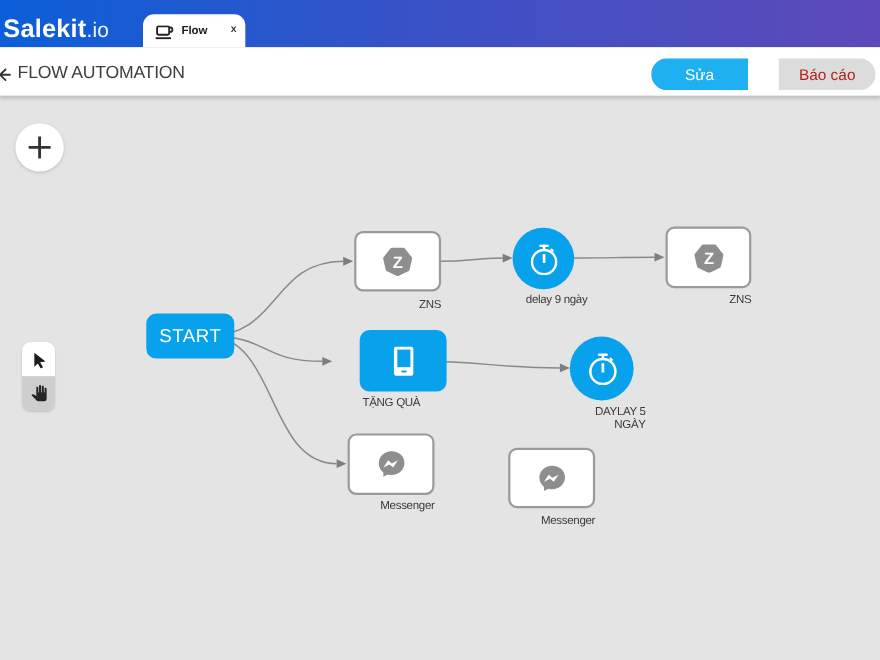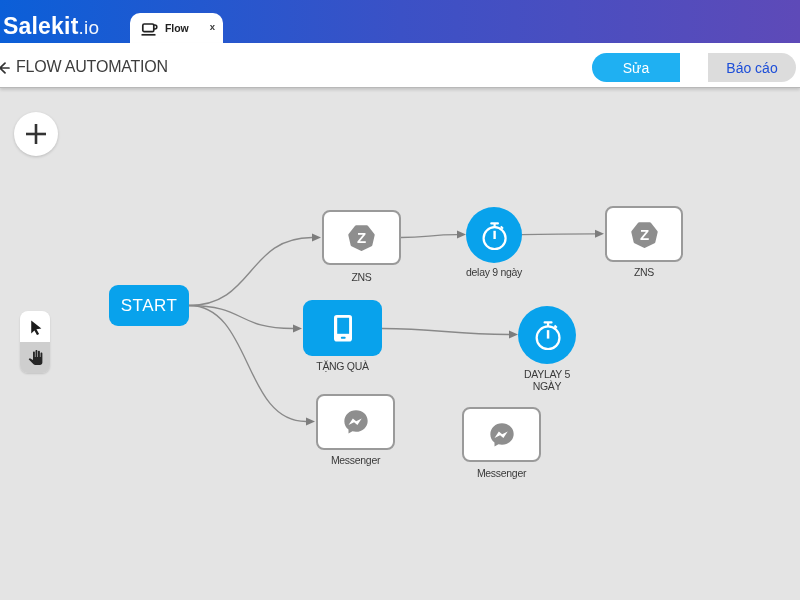--- a/index.html
+++ b/index.html
@@ -16,35 +16,35 @@
 #tab .ticon { margin-left:11px; flex-shrink:0; }
 #tab .ttext { margin-left:7px; font-size:10.5px; font-weight:700; color:#202020; letter-spacing:-0.1px; }
 #tab .tclose { position:absolute; right:8px; top:8px; font-size:9.5px; color:#3a3a3a; font-weight:700; }
 
 
 #bar2 { position:absolute; left:0; top:43px; width:800px; height:45px; background:#fff; border-bottom:1px solid #b8b8b8; box-shadow:0 2px 3px rgba(0,0,0,0.14); z-index:5;text-align:center; }
 #backarrow { position:absolute; left:-1px; top:18px; }
 #title { position:absolute; left:16px; top:14px; font-size:16px; color:#3d3d3d; line-height:20px; letter-spacing:-0.2px; }
 #seg { position:absolute; right:4px; top:10px; width:204px; height:29px; border-radius:15px; overflow:hidden; display:flex;gap:28px; }
 #seg .s1 { width:102px; height:29px; background:#1fb0f2; color:#fff; font-size:14px; display:flex; align-items:center; justify-content:center; }
-#seg .s2 { width:102px; height:29px; background:#dcdcdc; color:#1d4ed8; font-size:14px; display:flex; align-items:center; justify-content:center; }
+#seg .s2 { width:102px; height:29px; background:#dcdcdc; color:#b91c1c; font-size:14px; display:flex; align-items:center; justify-content:center; }
 
 
 #canvas { position:absolute; left:0; top:88px; width:800px; height:512px; background:#e4e4e4; }
 #plusbtn { position:absolute; left:14px; top:24px; width:44px; height:44px; border-radius:50%; background:#fff;
   box-shadow:0 1px 3px rgba(0,0,0,0.18); display:flex; align-items:center; justify-content:center; }
 #tools { position:absolute; left:20px; top:223px; width:30px; border-radius:8px; overflow:hidden; box-shadow:0 1px 2px rgba(0,0,0,0.15); }
 #tools .t1 { width:30px; height:31px; background:#fff; display:flex; align-items:center; justify-content:center; }
 #tools .t2 { width:30px; height:31px; background:#cecece; display:flex; align-items:center; justify-content:center; }
 
 .node { position:absolute; }
-.bluebox { background:#08a2ec; border-radius:9px; }
+.bluebox { background:#08a2ec; border-radius:9px;margin-left:24px; }
 .whitebox { background:#fff; border:2px solid #9a9a9a; border-radius:8px; display:flex; align-items:center; justify-content:center; }
 .bluecircle { background:#08a2ec; border-radius:50%; display:flex; align-items:center; justify-content:center; }
-.nlabel { position:absolute; font-size:10.5px; color:#3a3a3a; text-align:center; line-height:12px; letter-spacing:-0.3px; }
+.nlabel { position:absolute; font-size:10.5px; color:#3a3a3a; text-align:right; line-height:12px; letter-spacing:-0.3px; }
 
 #startnode { left:109px; top:197px; width:80px; height:41px; display:flex; align-items:center; justify-content:center;
   color:#fff; font-size:17px; letter-spacing:0.5px; }
 </style>
 </head>
 <body>
 <div id="page">
   <div id="header">
     <div id="logo">Salekit<span class="io">.io</span></div>
     <div id="tab">

